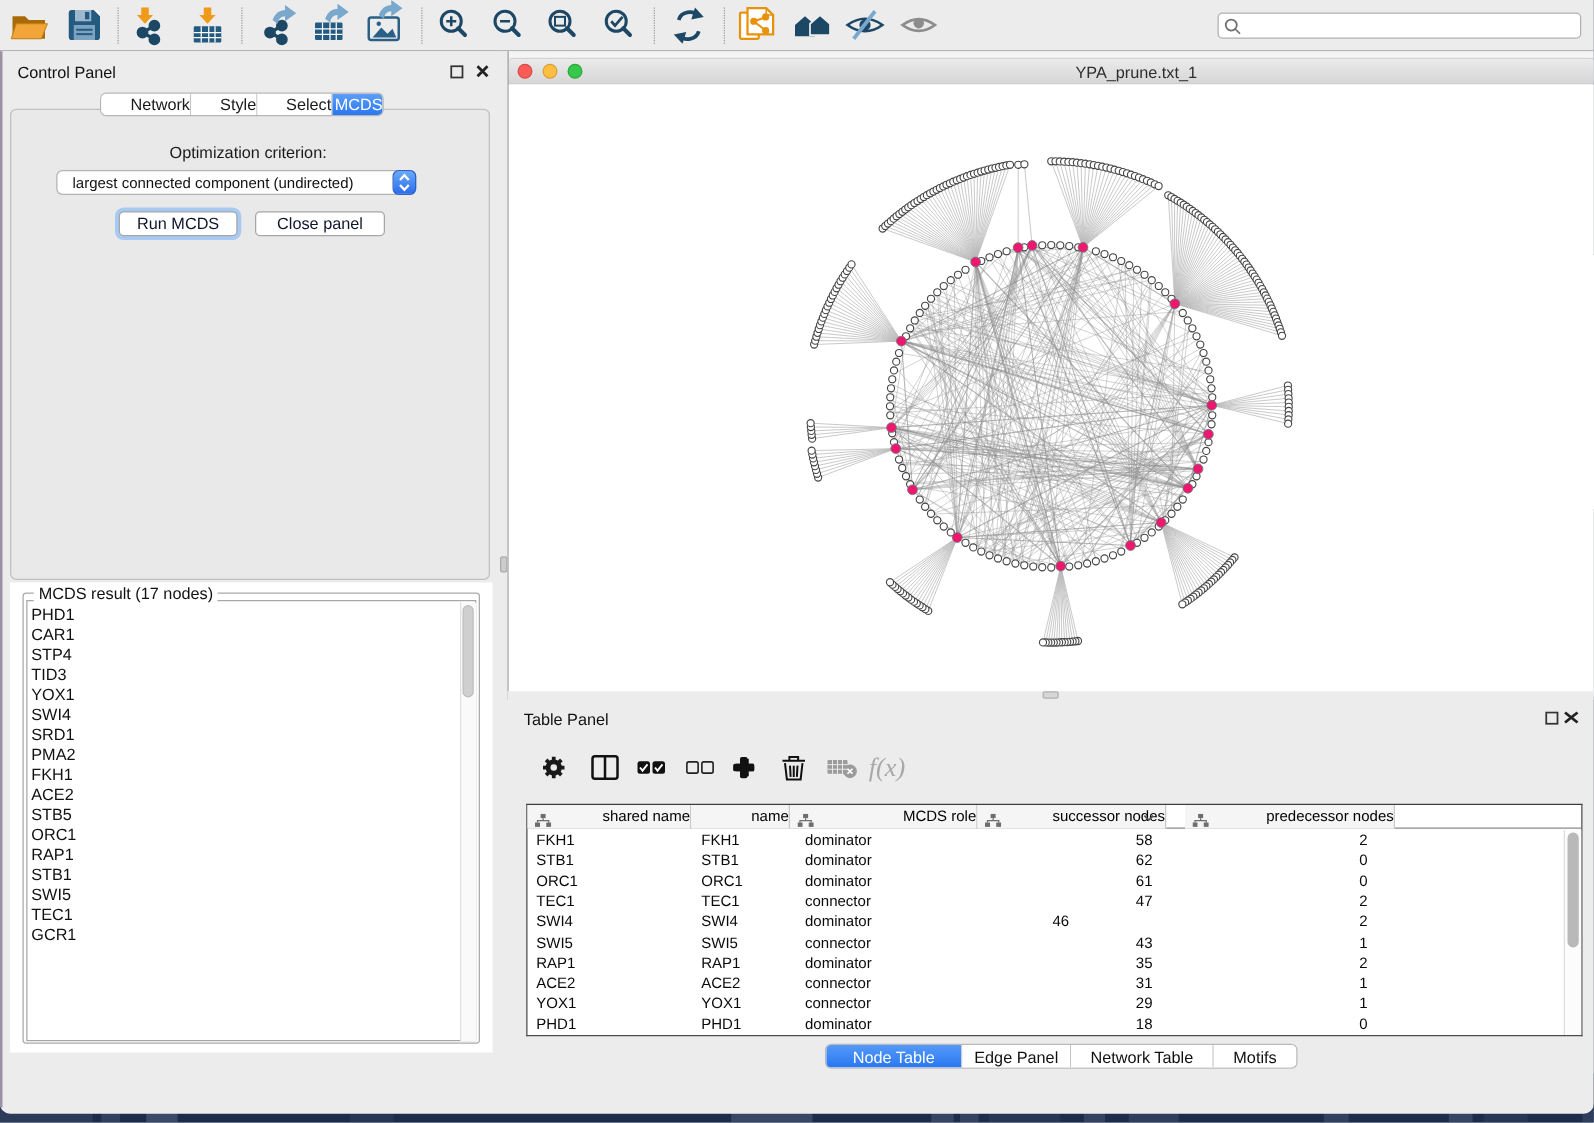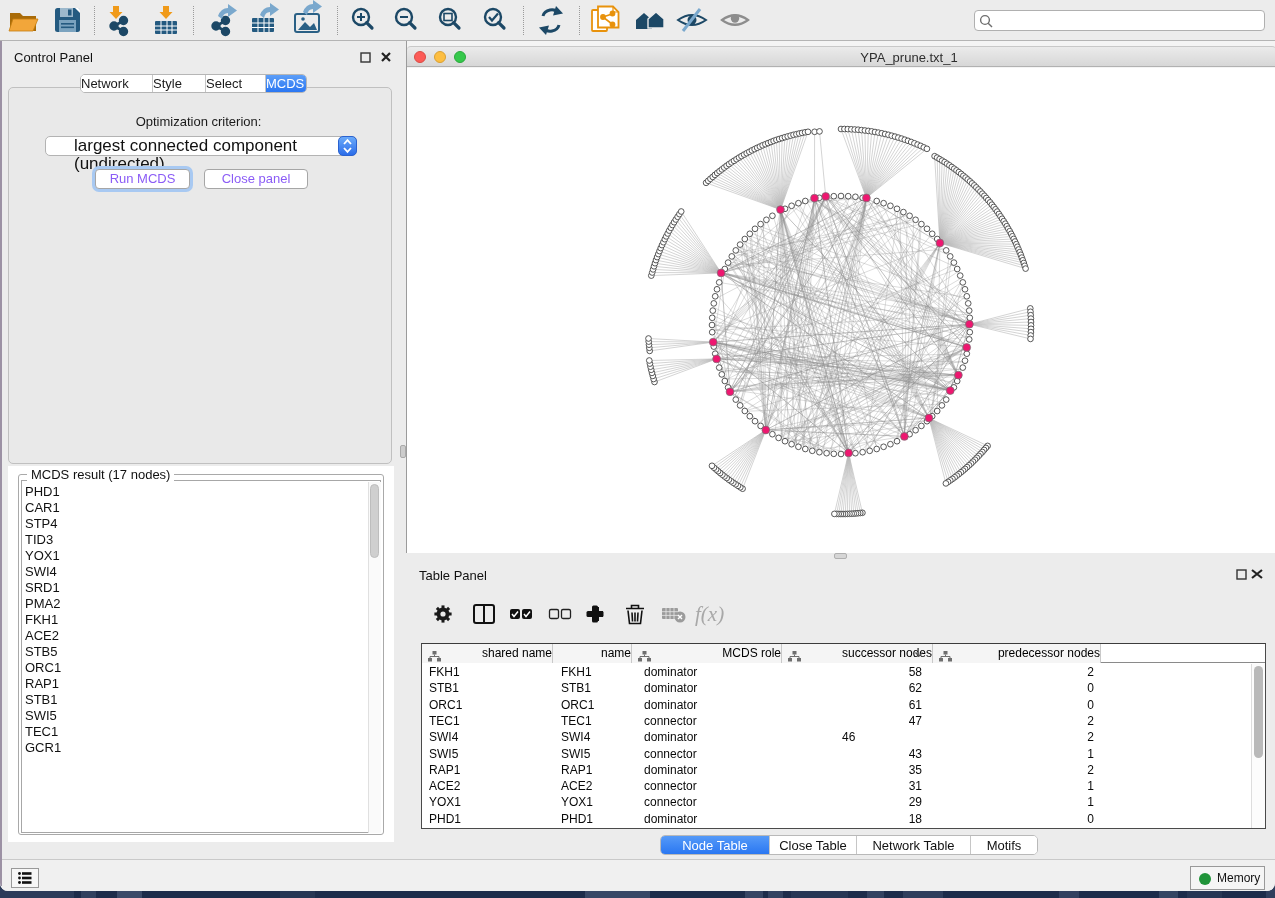--- a/index.html
+++ b/index.html
@@ -6,27 +6,27 @@
 body{font-family:"Liberation Sans",sans-serif;background:#1d2c4b;position:relative}
 .abs{position:absolute}
 #win{position:absolute;left:0;top:0;width:1275px;height:891px;background:#ececec;border-radius:0 0 8px 8px;overflow:hidden}
 #toolbar{position:absolute;left:0;top:0;width:1275px;height:41px;background:#ececec;border-bottom:1px solid #b4b4b4}
 .tsep{position:absolute;top:6px;height:29px;width:0;border-left:1px dotted #9a9a9a}
 #cpanel{position:absolute;left:0;top:41px;width:397px;height:818px;background:#ececec}
 #cpanel .title{position:absolute;left:14px;top:9px;font-size:13px;color:#111}
 .paneicons{position:absolute;top:11px}
 #tabpane{position:absolute;left:8px;top:46px;width:384px;height:377px;background:#e9e9e9;border:1px solid #c0c0c0;border-radius:5px}
 #tabs{position:absolute;left:80px;top:33px;height:19px;display:flex;border:1px solid #b6b6b6;border-radius:5px;overflow:hidden;background:#fff}
-#tabs .tab{font-size:13px;color:#1a1a1a;text-align:left;line-height:18px;border-right:1px solid #c6c6c6;background:#fff}
+#tabs .tab{font-size:13px;color:#1a1a1a;text-align:right;line-height:18px;border-right:1px solid #c6c6c6;background:#fff}
 #tabs .tab:last-child{border-right:none}
 #tabs .sel{background:linear-gradient(#5c9ef8,#2a77f2);color:#fff}
 #optlabel{position:absolute;left:0;top:73px;width:397px;text-align:center;font-size:13px;color:#1a1a1a}
-#combo{position:absolute;left:45px;top:95px;width:312px;height:20px;background:#fff;border:1px solid #b3b3b3;border-radius:5px;font-size:17px;color:#111;line-height:18px;padding-left:28px}
+#combo{position:absolute;left:45px;top:95px;width:288px;height:20px;background:#fff;border:1px solid #b3b3b3;border-radius:5px;font-size:12px;color:#111;line-height:18px;padding-left:12px}
 #combo .step{position:absolute;right:-1px;top:-1px;width:19px;height:20px;border-radius:5px;background:linear-gradient(#6aaafa,#2c6de9);border:1px solid #2a62d0}
-.btn{position:absolute;height:20px;background:#fff;border:1px solid #a6a6a6;border-radius:4px;font-size:13px;color:#8b5cf6;text-align:center;line-height:18px}
+.btn{position:absolute;height:20px;background:#fff;border:1px solid #a6a6a6;border-radius:4px;font-size:13px;color:#0f172a;text-align:center;line-height:18px}
 #groupbox{position:absolute;left:8px;top:425px;width:386px;height:376px;background:#fff}
 #gborder{position:absolute;left:10px;top:8px;width:366px;height:361px;border:1px solid #a9a9a9;border-radius:3px}
 #gtitle{position:absolute;left:8px;top:-8px;background:#fff;padding:0 4px;font-size:13px;color:#111}
 #glist{position:absolute;left:3px;top:3px;width:348px;font-size:13px;color:#111;line-height:16px}
 #ginner{position:absolute;left:2px;top:5px;width:360px;height:353px;border:1px solid #a7a7a7;background:#fff}
 #gsb{position:absolute;left:346px;top:1px;width:13px;height:351px;background:#fafafa;border-left:1px solid #e0e0e0}
 #gsb .th{position:absolute;left:1px;top:2px;width:9px;height:74px;background:#cfcfcf;border-radius:5px;border:1px solid #bdbdbd}
 #vsplit{position:absolute;left:397px;top:41px;width:9px;height:818px;background:#ececec}
 #vsplit .h{position:absolute;left:3px;top:404px;width:6px;height:13px;background:#cccccc;border:1px solid #aaa;border-radius:2px}
 #netwin{position:absolute;left:406px;top:41px;width:869px;height:519px;background:#f4f4f4;border-left:1px solid #9b9b9b}
@@ -1189,21 +1189,21 @@
 <div class="hc" style="left:360px;width:151px"><span style="position:absolute;left:6px;top:4px"><svg width="13" height="11" viewBox="0 0 13 11" style="vertical-align:-1px">
                 <g fill="#6e6e6e">
                   <rect x="4.5" y="0" width="4" height="3.5"></rect>
                   <rect x="0" y="7" width="4" height="3.5"></rect>
                   <rect x="9" y="7" width="4" height="3.5"></rect>
                   <path d="M6.5 3.5 L6.5 5.5 M2 7 L2 5.5 L11 5.5 L11 7" stroke="#6e6e6e" fill="none" stroke-width="1"></path>
                 </g>
               </svg></span>successor nodes<svg width="10" height="7" viewBox="0 0 10 7" style="position:absolute;right:8px;top:7px">
               <path d="M1.5 1.5 L5 5 L8.5 1.5" fill="none" stroke="#555" stroke-width="1.4"></path>
             </svg></div>
-<div class="hc" style="left:511px;width:168px"><span style="position:absolute;left:6px;top:4px"><svg width="13" height="11" viewBox="0 0 13 11" style="vertical-align:-1px">
+<div class="hc" style="left:526px;width:168px"><span style="position:absolute;left:6px;top:4px"><svg width="13" height="11" viewBox="0 0 13 11" style="vertical-align:-1px">
                 <g fill="#6e6e6e">
                   <rect x="4.5" y="0" width="4" height="3.5"></rect>
                   <rect x="0" y="7" width="4" height="3.5"></rect>
                   <rect x="9" y="7" width="4" height="3.5"></rect>
                   <path d="M6.5 3.5 L6.5 5.5 M2 7 L2 5.5 L11 5.5 L11 7" stroke="#6e6e6e" fill="none" stroke-width="1"></path>
                 </g>
               </svg></span>predecessor nodes</div>
 </div>
 <div id="trows">
 <div class="tr" style="top:0px">
@@ -1276,34 +1276,18 @@
             <span style="left:420px;width:80px;text-align:right">18</span>
             <span style="left:592px;width:80px;text-align:right">0</span>
           </div>
 </div>
 <div id="tsb">
           <div class="th"></div>
         </div>
 </div>
 <div id="btabs">
         <div class="tab sel" style="width:109px">Node Table</div>
-        <div class="tab" style="width:87px">Close Table</div>
+        <div class="tab" style="width:87px">Edge Panel</div>
         <div class="tab" style="width:114px">Network Table</div>
         <div class="tab" style="width:66px">Motifs</div>
-      </div>
-</div>
-<div id="statusbar">
-<div id="lbtn"><svg width="26" height="18" viewBox="0 0 26 18">
-          <g fill="#111">
-            <circle cx="7.5" cy="4.5" r="1.4"></circle>
-            <circle cx="7.5" cy="9" r="1.4"></circle>
-            <circle cx="7.5" cy="13.5" r="1.4"></circle>
-            <rect x="10" y="3.2" width="9.5" height="2.6"></rect>
-            <rect x="10" y="7.7" width="9.5" height="2.6"></rect>
-            <rect x="10" y="12.2" width="9.5" height="2.6"></rect>
-          </g>
-        </svg></div>
-<div id="membtn">
-        <div class="dot"></div>
-        <div class="tx">Memory</div>
       </div>
 </div>
 <div id="ledge"></div>
 </div>
 </body></html>

